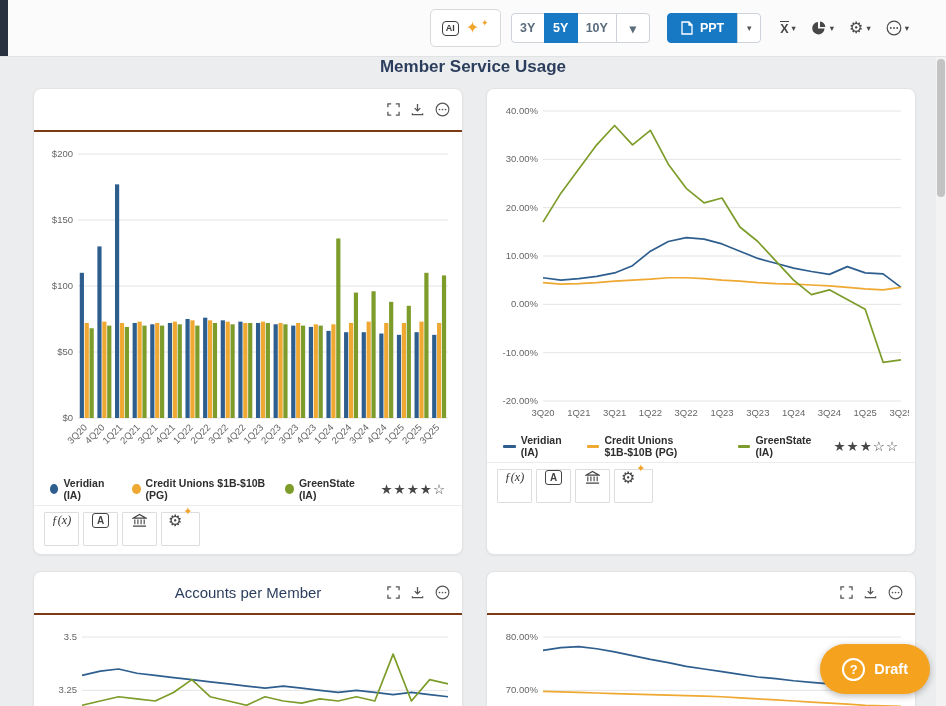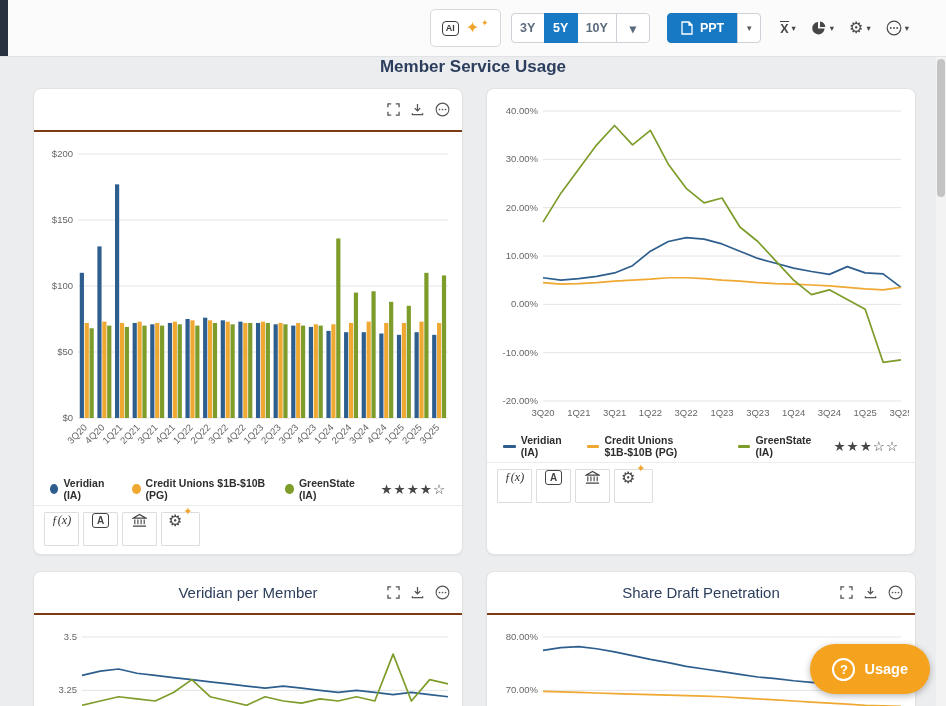--- a/index.html
+++ b/index.html
@@ -357,21 +357,21 @@
         </button>
       <button class="tool-btn">
           <span class="gear-glyph">⚙</span>
           <span class="spark-tool">✦</span>
         </button>
     </div>
   </section>
 
   <section class="panel">
     <div class="panel-header">
-      <h2 class="panel-title">Veridian per Member</h2>
+      <h2 class="panel-title">Accounts per Member</h2>
       <div class="panel-actions">
         <button class="icon-btn">
             <svg width="13" height="13" viewBox="0 0 14 14">
               <path d="M1 4.5 V1 H4.5 M9.5 1 H13 V4.5 M13 9.5 V13 H9.5 M4.5 13 H1 V9.5" fill="none" stroke="currentColor" stroke-width="1.4"></path>
             </svg>
           </button>
         <button class="icon-btn">
             <svg width="13" height="13" viewBox="0 0 14 14">
               <path d="M7 1 V8.5 M4 5.5 L7 8.5 L10 5.5 M1.5 11 V12.5 H12.5 V11" fill="none" stroke="currentColor" stroke-width="1.4"></path>
             </svg>
@@ -409,21 +409,20 @@
           <text x="296.2" y="189" font-size="9.5" fill="#666" text-anchor="middle">1Q24</text>
           <text x="332.8" y="189" font-size="9.5" fill="#666" text-anchor="middle">3Q24</text>
           <text x="369.40000000000003" y="189" font-size="9.5" fill="#666" text-anchor="middle">1Q25</text>
           <text x="406" y="189" font-size="9.5" fill="#666" text-anchor="middle">3Q25</text>
         </svg>
     </div>
   </section>
 
   <section class="panel">
     <div class="panel-header">
-      <h2 class="panel-title">Share Draft Penetration</h2>
       <div class="panel-actions">
         <button class="icon-btn">
             <svg width="13" height="13" viewBox="0 0 14 14">
               <path d="M1 4.5 V1 H4.5 M9.5 1 H13 V4.5 M13 9.5 V13 H9.5 M4.5 13 H1 V9.5" fill="none" stroke="currentColor" stroke-width="1.4"></path>
             </svg>
           </button>
         <button class="icon-btn">
             <svg width="13" height="13" viewBox="0 0 14 14">
               <path d="M7 1 V8.5 M4 5.5 L7 8.5 L10 5.5 M1.5 11 V12.5 H12.5 V11" fill="none" stroke="currentColor" stroke-width="1.4"></path>
             </svg>
@@ -463,18 +462,18 @@
           <text x="370.2" y="189" font-size="9.5" fill="#666" text-anchor="middle">1Q25</text>
           <text x="406" y="189" font-size="9.5" fill="#666" text-anchor="middle">3Q25</text>
         </svg>
     </div>
   </section>
 
 </div>
 
 <button class="help-btn">
   <span class="help-q">?</span>
-  <span>Usage</span>
+  <span>Draft</span>
 </button>
 
 <div class="scrollbar">
   <div class="scroll-thumb"></div>
 </div>
 
 </body></html>

